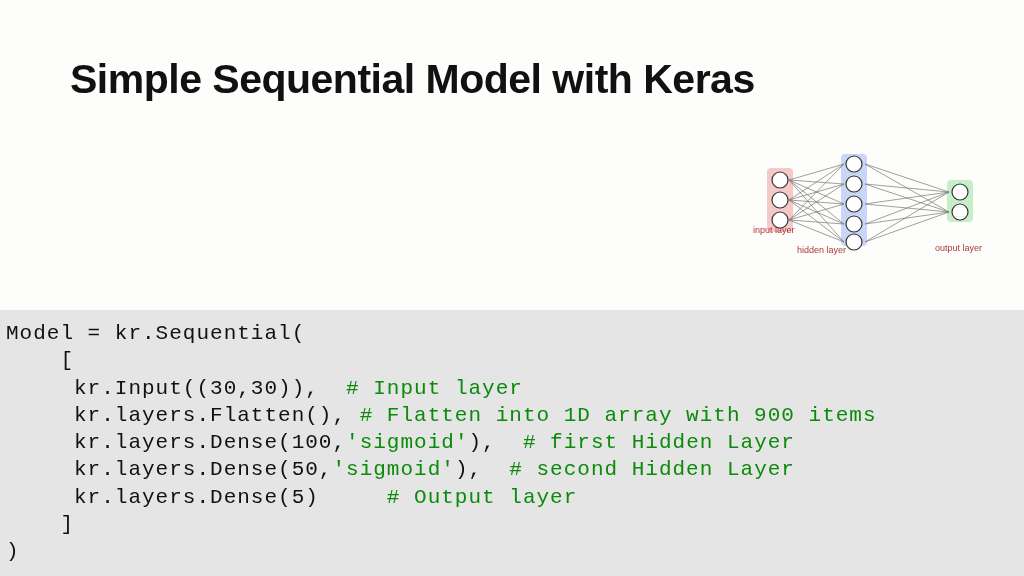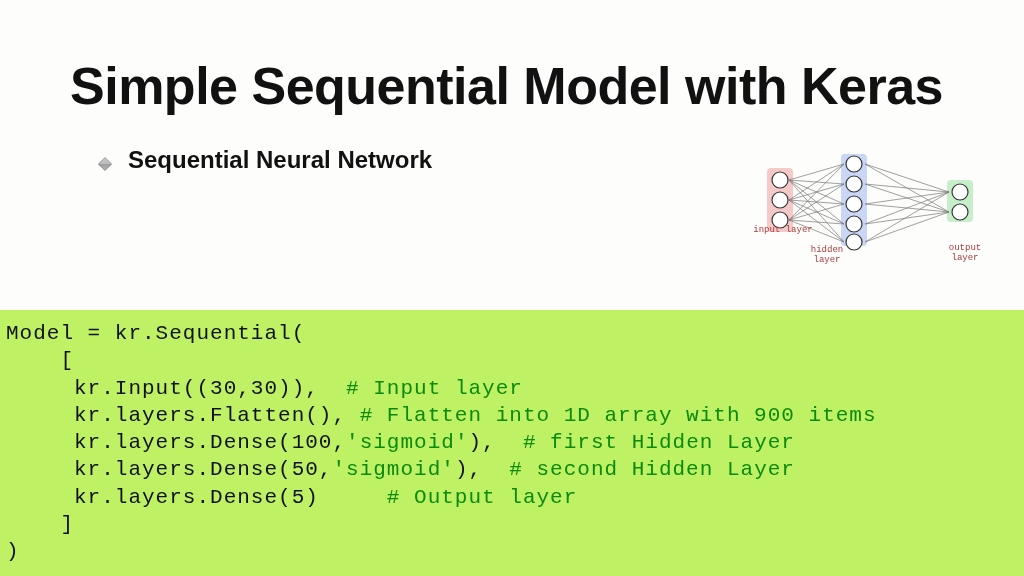--- a/index.html
+++ b/index.html
@@ -6,21 +6,21 @@
   body {
     width: 1024px;
     height: 576px;
     background: #fdfdfb;
     font-family: "Segoe UI", "Helvetica Neue", Arial, sans-serif;
     color: #111;
     position: relative;
     overflow: hidden;
   }
   .title {
-    font-size: 52px;
+    font-size: 41px;
     font-weight: 600;
     padding: 56px 0 0 70px;
     letter-spacing: -0.5px;
   }
   .content {
     padding: 30px 0 0 100px;
     position: relative;
   }
   .l1 {
     font-size: 24px;
@@ -58,21 +58,21 @@
     font-weight: 700;
   }
   .star {
     display: inline-block;
     vertical-align: -3px;
     margin-left: 2px;
   }
   .star svg { display: block; }
 
   .codeblock {
-    background: #bef264;
+    background: #e5e5e5;
     font-family: "Courier New", Courier, monospace;
     font-size: 21px;
     line-height: 1.3;
     padding: 10px 6px 10px 6px;
     letter-spacing: 1px;
     position: absolute;
     left: 0;
     right: 0;
     top: 310px;
     white-space: pre;
@@ -85,34 +85,33 @@
     top: 150px;
     right: 30px;
     width: 235px;
     height: 115px;
   }
   .nn svg { width: 100%; height: 100%; }
   .nn-label {
     position: absolute;
     font-size: 9px;
     color: #ad3a3a;
-    font-family: Liberation Mono, monospace;
-    text-align: center;
+    font-family: Liberation Sans, sans-serif;
+    text-align: left;
   }
   .lbl-in  { left: 753px; top: 225px; width: 60px; }
   .lbl-hid { left: 797px; top: 245px; width: 60px; }
   .lbl-out { left: 935px; top: 243px; width: 60px; }
 </style>
 </head>
 <body>
 
 <h1 class="title">Simple Sequential Model with Keras</h1>
 
 <div class="content">
-  <div class="l1">Sequential Neural Network</div>
 </div>
 
 <div class="nn">
   <svg viewBox="0 0 235 115">
 
     <rect x="8" y="18" width="26" height="64" rx="4" fill="#f6c9c9"></rect>
     <rect x="82" y="4" width="26" height="92" rx="4" fill="#c9d6f6"></rect>
     <rect x="188" y="30" width="26" height="42" rx="4" fill="#c6eec8"></rect>
 
     <g stroke="#777" stroke-width="0.7">

